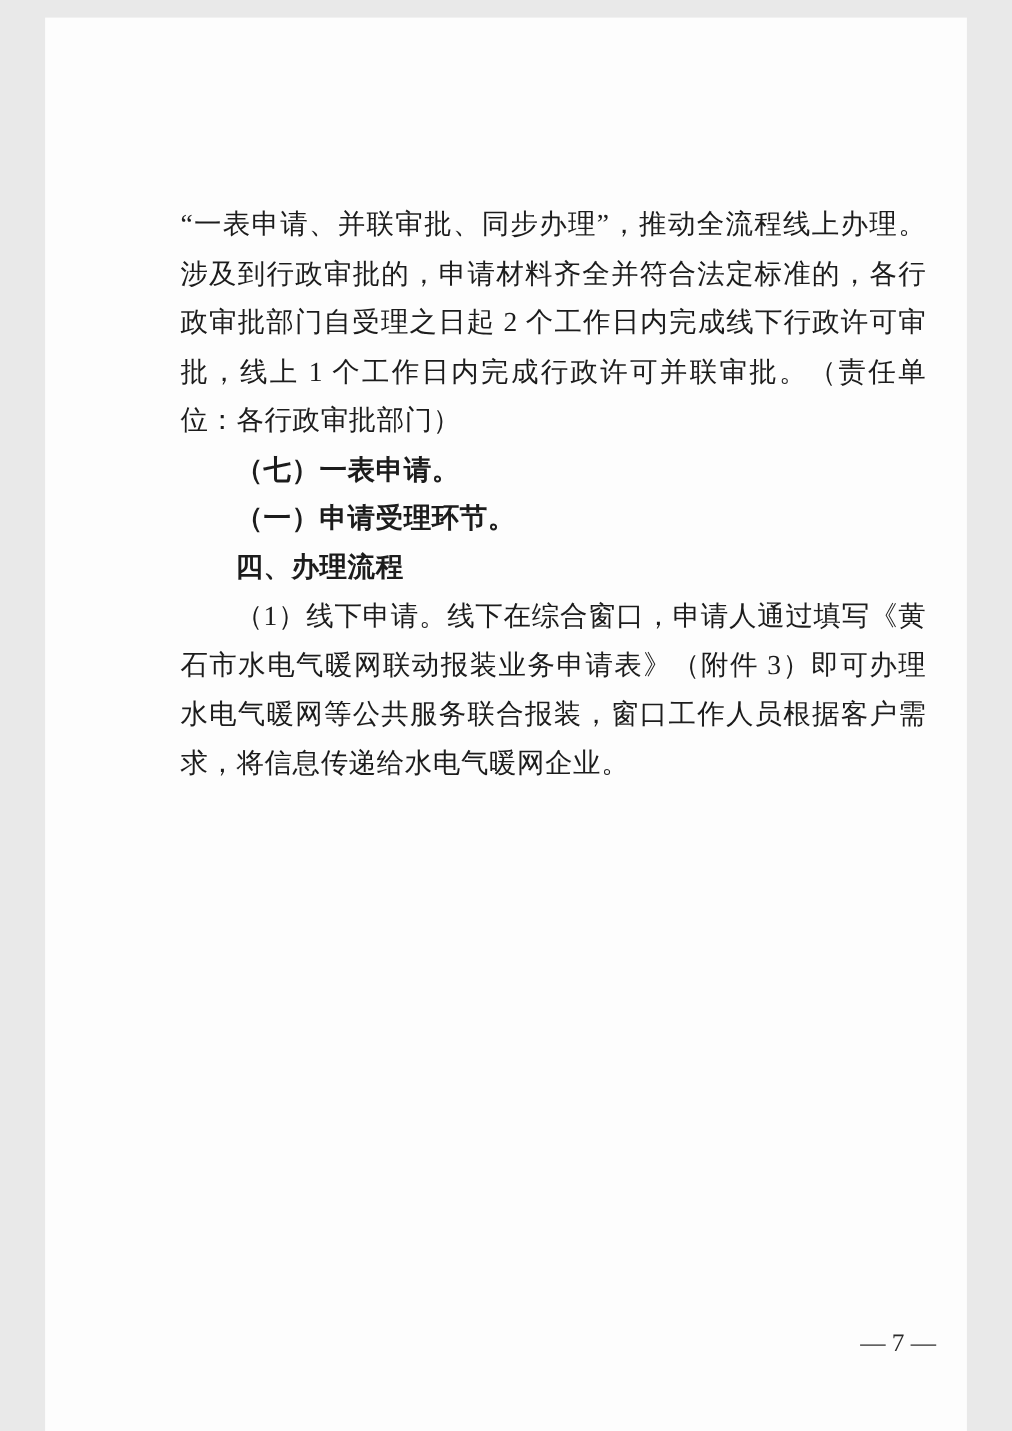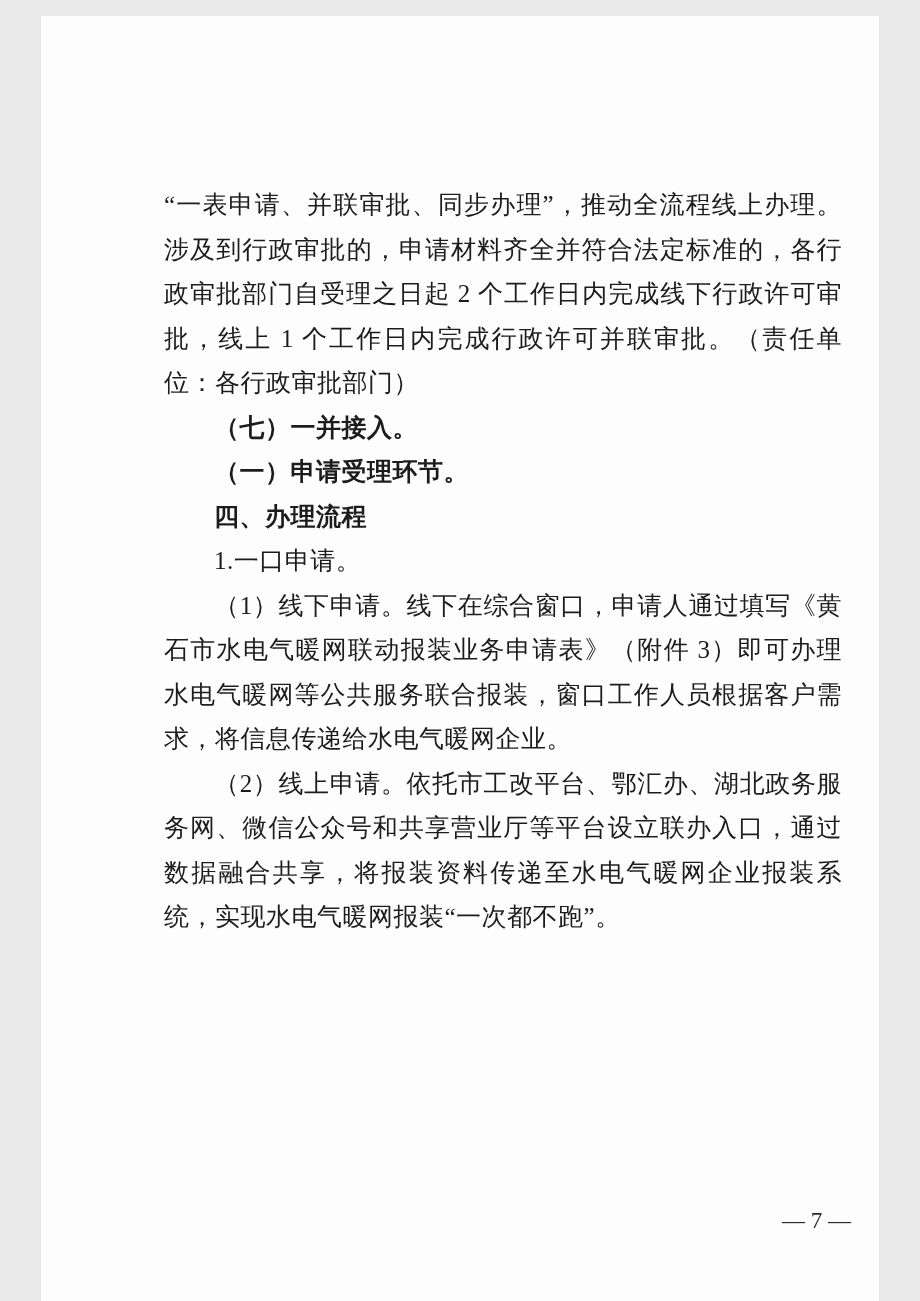--- a/index.html
+++ b/index.html
@@ -51,29 +51,27 @@
   }
 </style>
 </head>
 <body>
 
 <div class="page">
 
   <div class="text-block">
     <p>“一表申请、并联审批、同步办理”，推动全流程线上办理。涉及到行政审批的，申请材料齐全并符合法定标准的，各行政审批部门自受理之日起 2 个工作日内完成线下行政许可审批，线上 1 个工作日内完成行政许可并联审批。（责任单位：各行政审批部门）</p>
 
-    <p class="indent h2">（七）一并接入。</p>
+    <p class="indent h2">（七）一表申请。</p>
 
 
     <p class="indent h2">（一）申请受理环节。</p>
 
     <p class="indent h1">四、办理流程</p>
 
-    <p class="indent">1.一口申请。</p>
 
     <p class="indent">（1）线下申请。线下在综合窗口，申请人通过填写《黄石市水电气暖网联动报装业务申请表》（附件 3）即可办理水电气暖网等公共服务联合报装，窗口工作人员根据客户需求，将信息传递给水电气暖网企业。</p>
 
-    <p class="indent">（2）线上申请。依托市工改平台、鄂汇办、湖北政务服务网、微信公众号和共享营业厅等平台设立联办入口，通过数据融合共享，将报装资料传递至水电气暖网企业报装系统，实现水电气暖网报装“一次都不跑”。</p>
   </div>
 
   <div class="footer">— 7 —</div>
 
 </div>
 
 </body></html>

